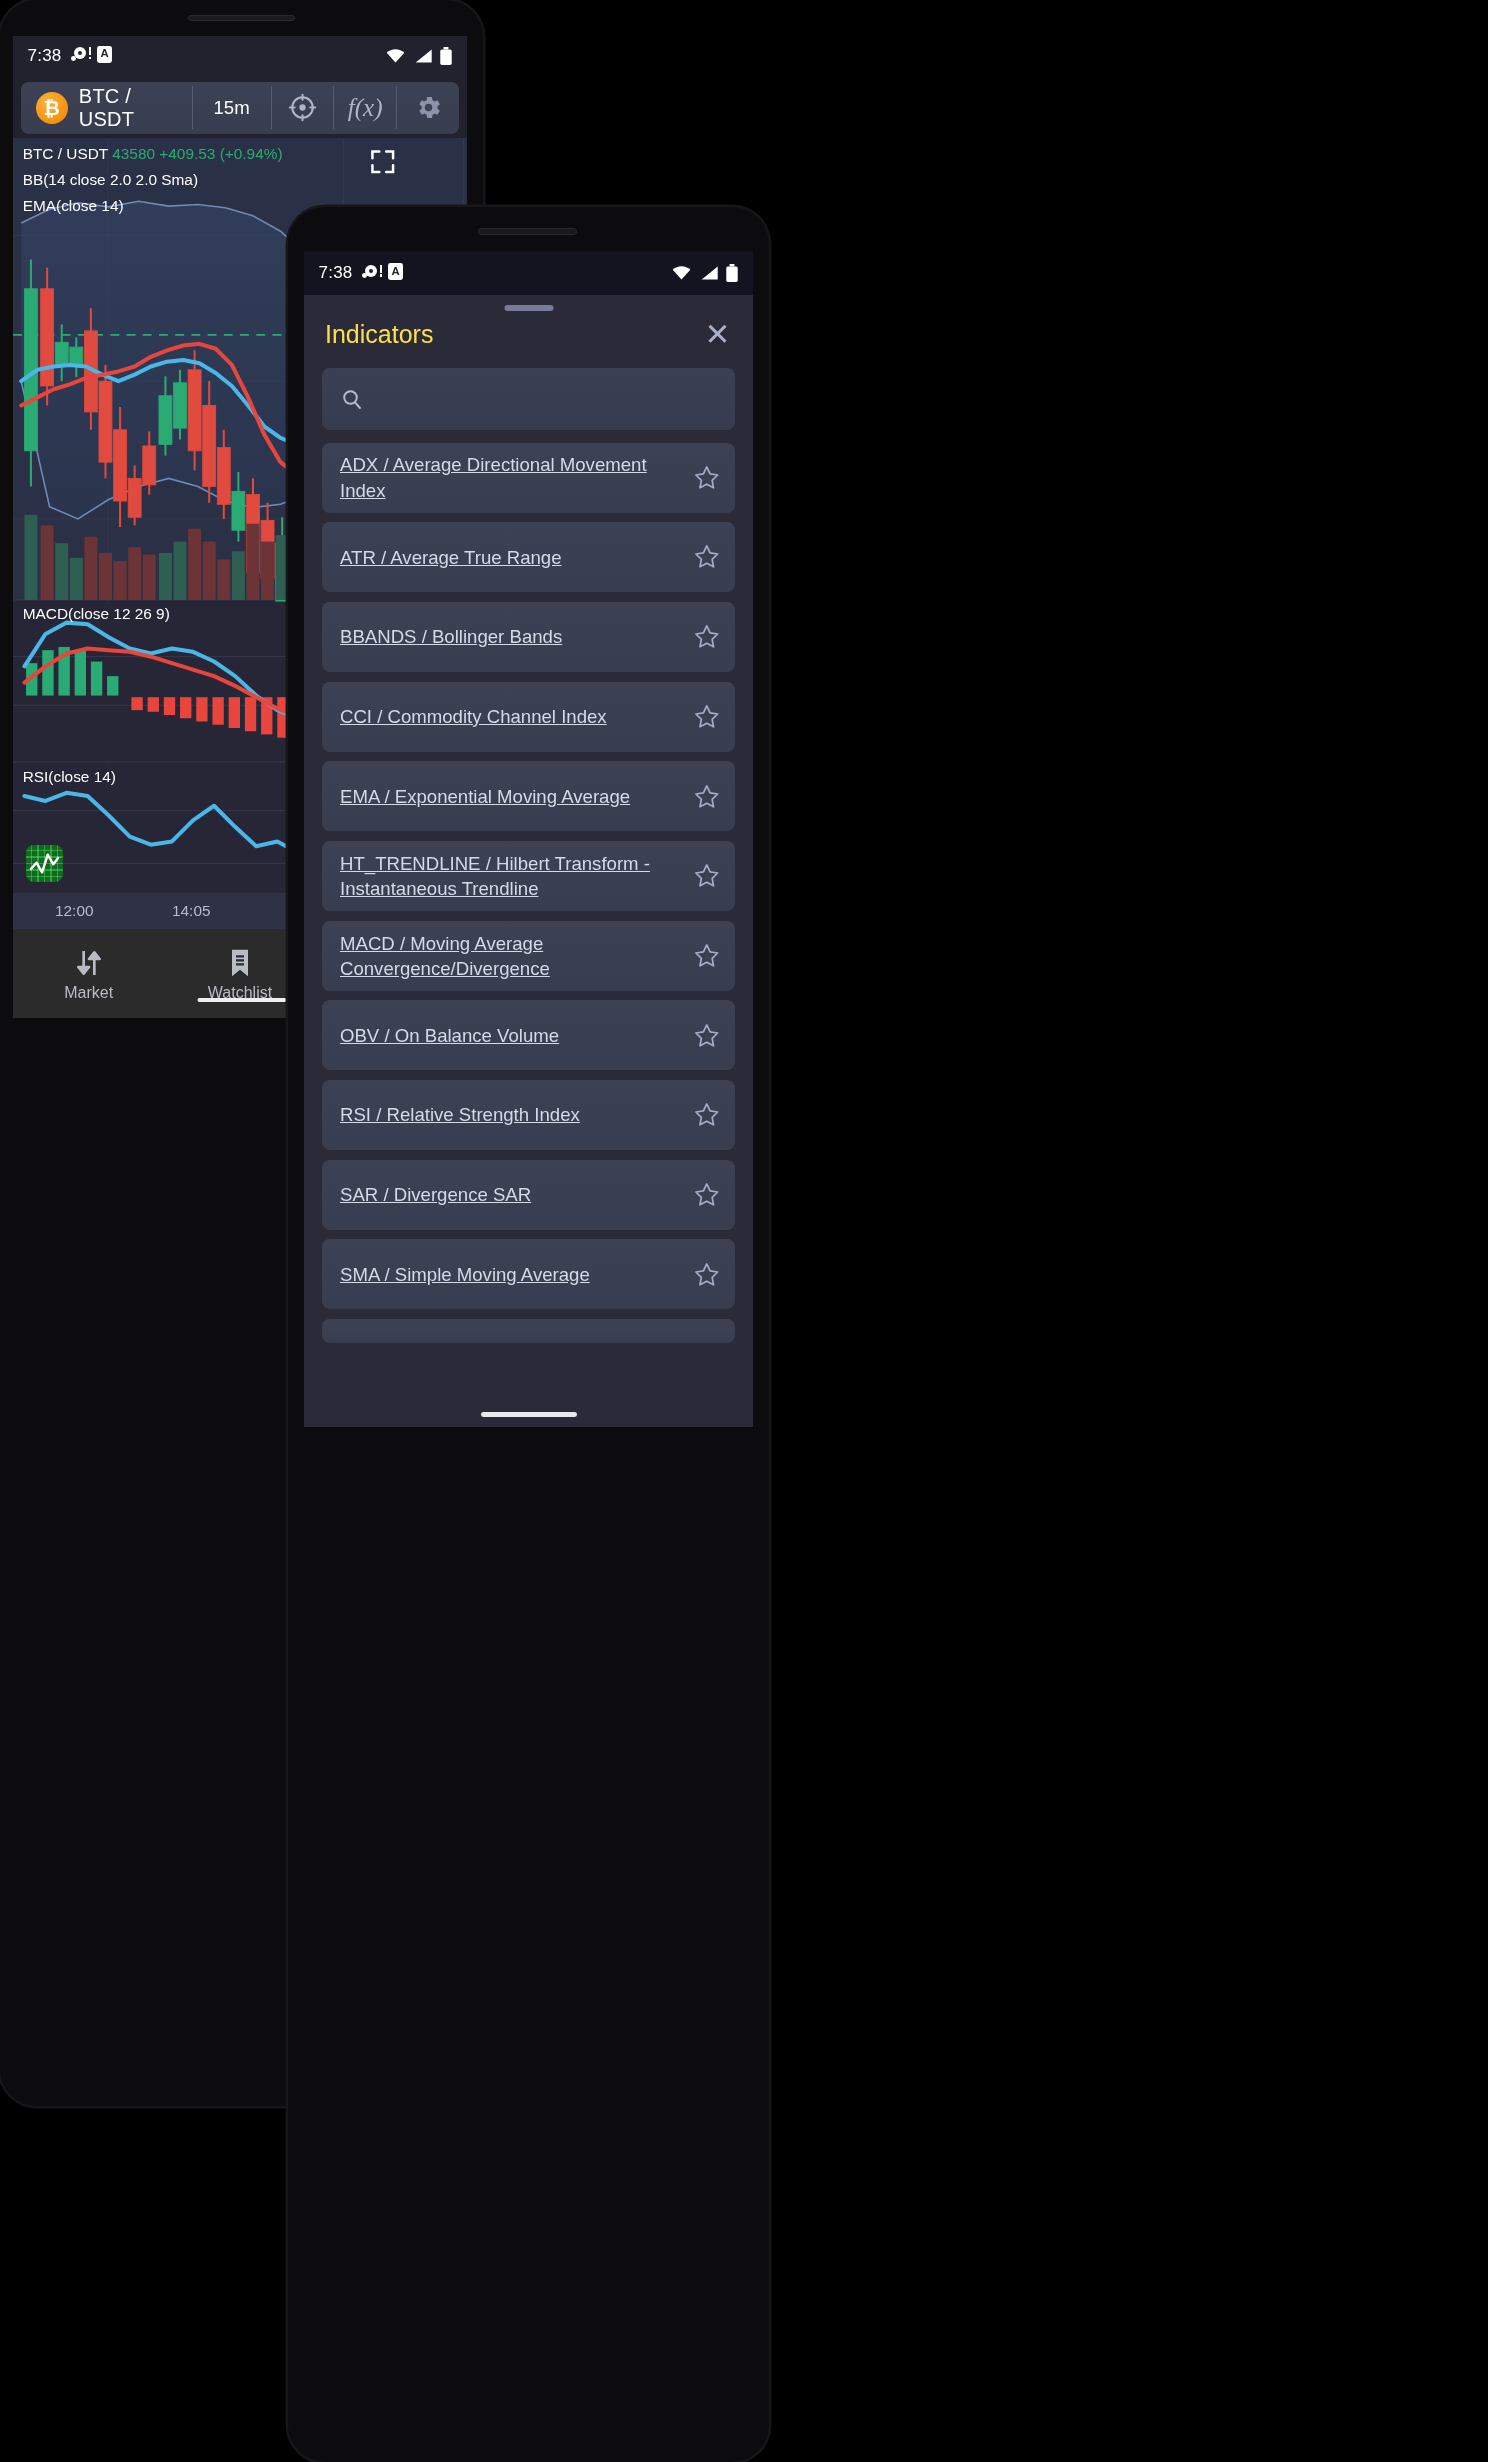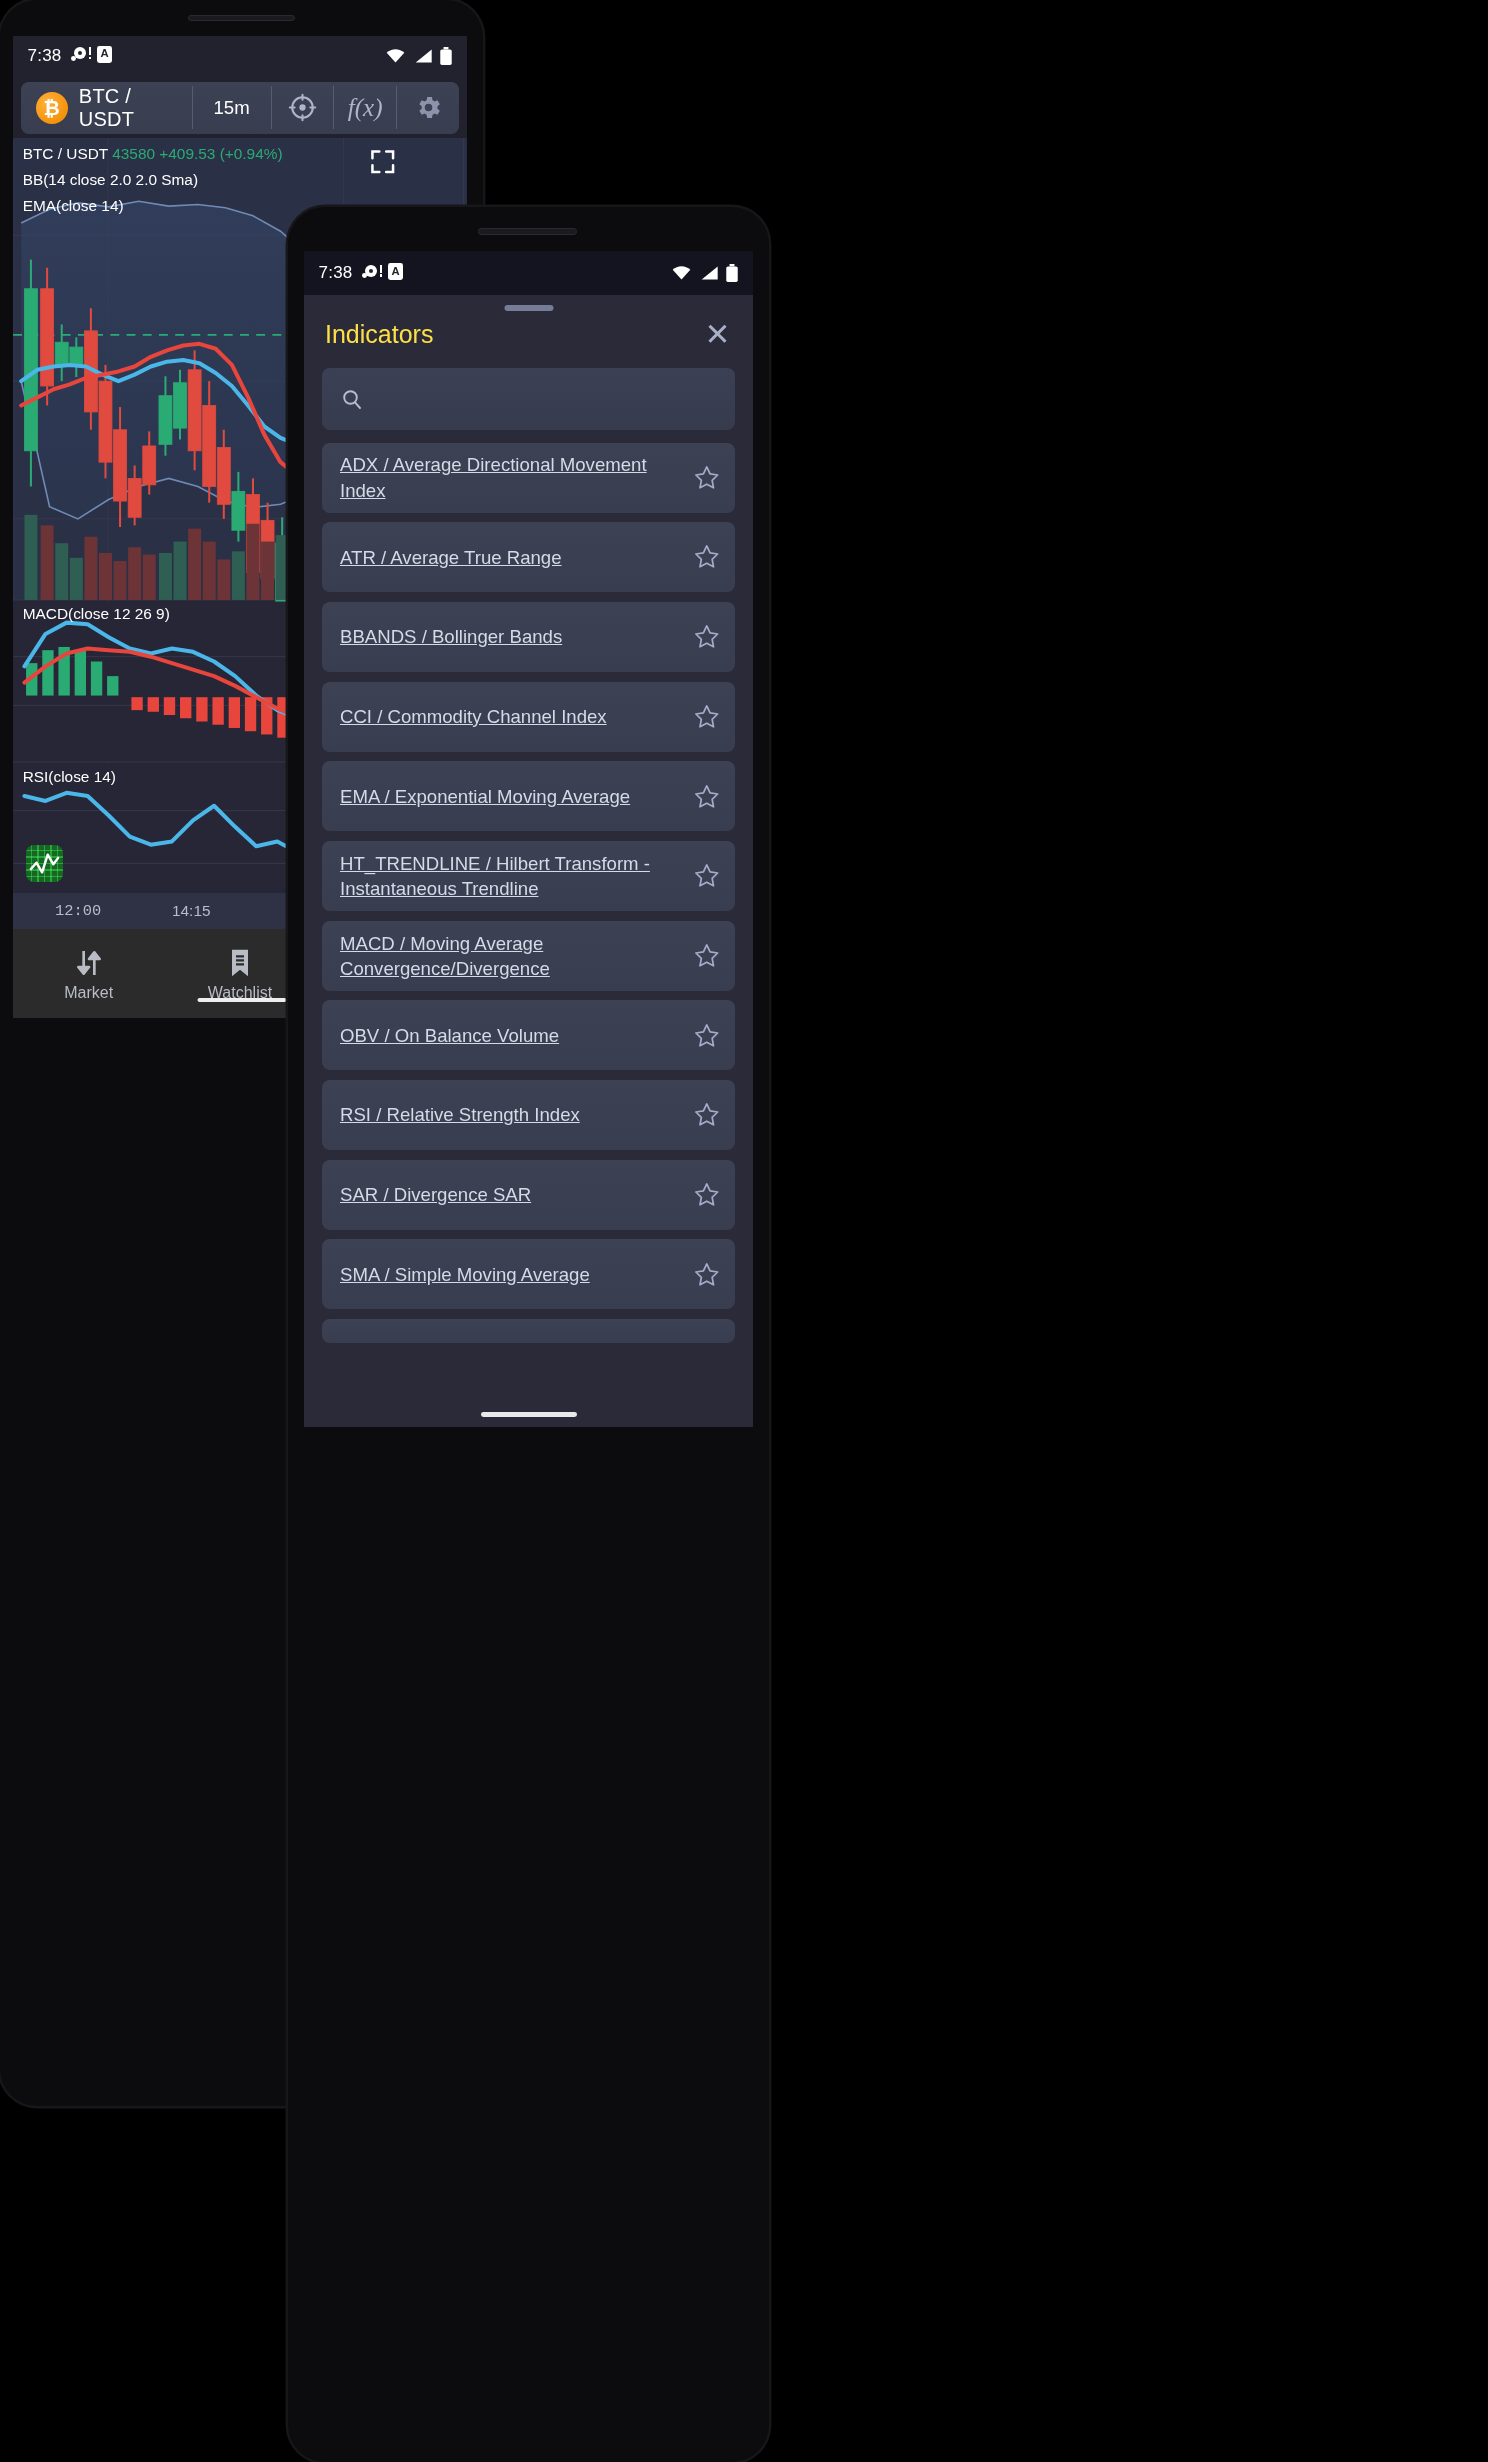--- a/index.html
+++ b/index.html
@@ -365,22 +365,22 @@
                       background:repeating-linear-gradient(0deg,#0b3a12 0 4.9px,#1f8a2b 4.9px 6.5px),
                                  repeating-linear-gradient(90deg,#0b3a12 0 4.9px,#1f8a2b 4.9px 6.5px);
                       background-blend-mode:screen; overflow:hidden;">
             <svg width="37" height="37" viewBox="0 0 46 46">
               <polyline points="6,30 13,22 20,34 27,12 34,24 40,16" fill="none" stroke="#ffffff" stroke-width="3" stroke-linejoin="round" stroke-linecap="round"></polyline>
             </svg>
           </div>
         </div>
 
         <div class="axis-strip">
-          <span style="left:42px;font-family:Liberation Mono, monospace;">12:00</span>
-          <span style="left:159px;">14:15</span>
+          <span style="left:42px;">12:00</span>
+          <span style="left:159px;">14:05</span>
           <span style="left:279px;">1</span>
         </div>
 
         <div class="bottom-nav">
           <div class="nav-item">
             <span class="nav-ico">
               <svg width="32" height="32" viewBox="0 0 24 24">
                 <path d="M8 3v14M8 20l-4-5h8z" fill="#b9bcc4" stroke="#b9bcc4" stroke-width="2" stroke-linejoin="round"></path>
                 <path d="M16 21V7M16 4l4 5h-8z" fill="#b9bcc4" stroke="#b9bcc4" stroke-width="2" stroke-linejoin="round"></path>
               </svg>

